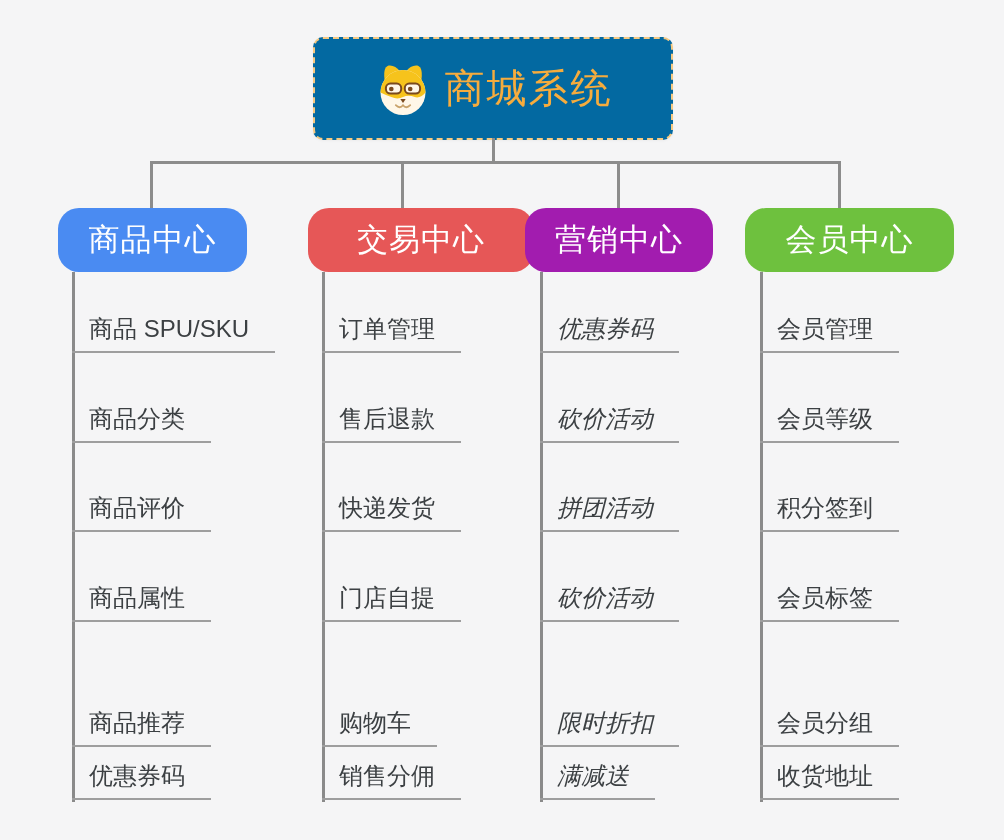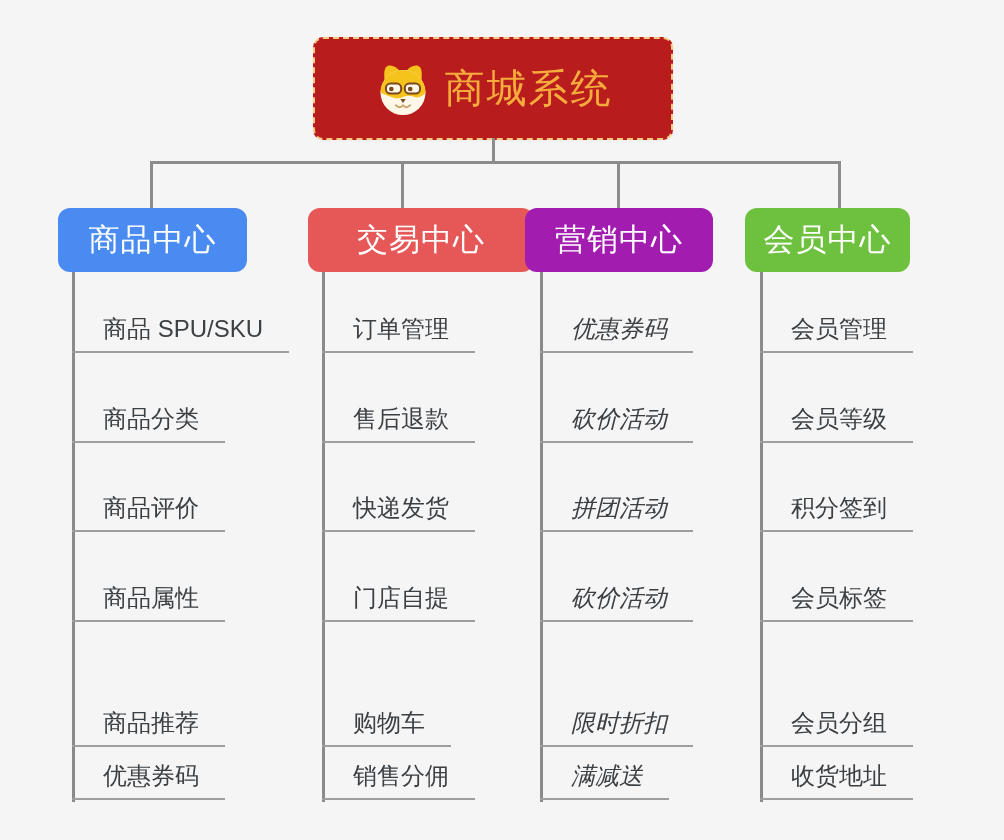--- a/index.html
+++ b/index.html
@@ -7,54 +7,54 @@
     width:1004px;height:840px;
     background:#f5f5f6;
     font-family:"Liberation Sans","DejaVu Sans",sans-serif;
     overflow:hidden;position:relative;
   }
   .canvas{position:absolute;left:0;top:0;width:1004px;height:840px;}
 
   
   .root{
     position:absolute;left:313px;top:37px;width:360px;height:103px;
-    background:#b91c1c;border:2px dashed #f6c981;border-radius:10px;
+    background:#0369a1;border:2px dashed #f6c981;border-radius:10px;
     box-sizing:border-box;
     display:flex;align-items:center;justify-content:center;gap:13px;
     box-shadow:0 1px 3px rgba(0,0,0,0.04);
   }
   .root-title{font-size:40px;letter-spacing:2px;color:#f6ac3d;}
 
   
   .line{position:absolute;background:#8c8c8c;}
   .root-drop{left:492px;top:138px;width:3px;height:26px;}
   .bus{left:150px;top:161px;width:691px;height:3px;}
   .drop{top:161px;width:3px;height:47px;}
   .drop.d0{left:150px;} .drop.d1{left:401px;} .drop.d2{left:617px;} .drop.d3{left:838px;}
 
   
   .branch{
-    position:absolute;top:208px;height:64px;border-radius:12px;
+    position:absolute;top:208px;height:64px;border-radius:21px;
     display:flex;align-items:center;justify-content:center;
     color:#ffffff;font-size:31px;letter-spacing:1px;
   }
   .branch.b0{left:58px;width:189px;}
   .branch.b1{left:308px;width:226px;}
   .branch.b2{left:525px;width:188px;}
-  .branch.b3{left:745px;width:165px;}
+  .branch.b3{left:745px;width:209px;}
 
   
   .trunk{position:absolute;top:272px;width:3px;height:530px;background:#8a8a8a;}
   .trunk.c0{left:72px;} .trunk.c1{left:322px;} .trunk.c2{left:540px;} .trunk.c3{left:760px;}
 
   
   .child{
     position:absolute;
     width:max-content;white-space:nowrap;
-    padding:6px 26px 6px 31px;
+    padding:6px 26px 6px 17px;
     border-bottom:2px solid #9e9e9e;
     font-size:24px;line-height:32px;color:#3c4043;
   }
   .child.c0{left:72px;} .child.c1{left:322px;} .child.c2{left:540px;font-style:italic;} .child.c3{left:760px;}
   .row0{top:307px;} .row1{top:397px;} .row2{top:486px;}
   .row3{top:576px;} .row4{top:665px;margin-top:36px;} .row5{top:754px;}
 </style>
 </head>
 <body>
 

